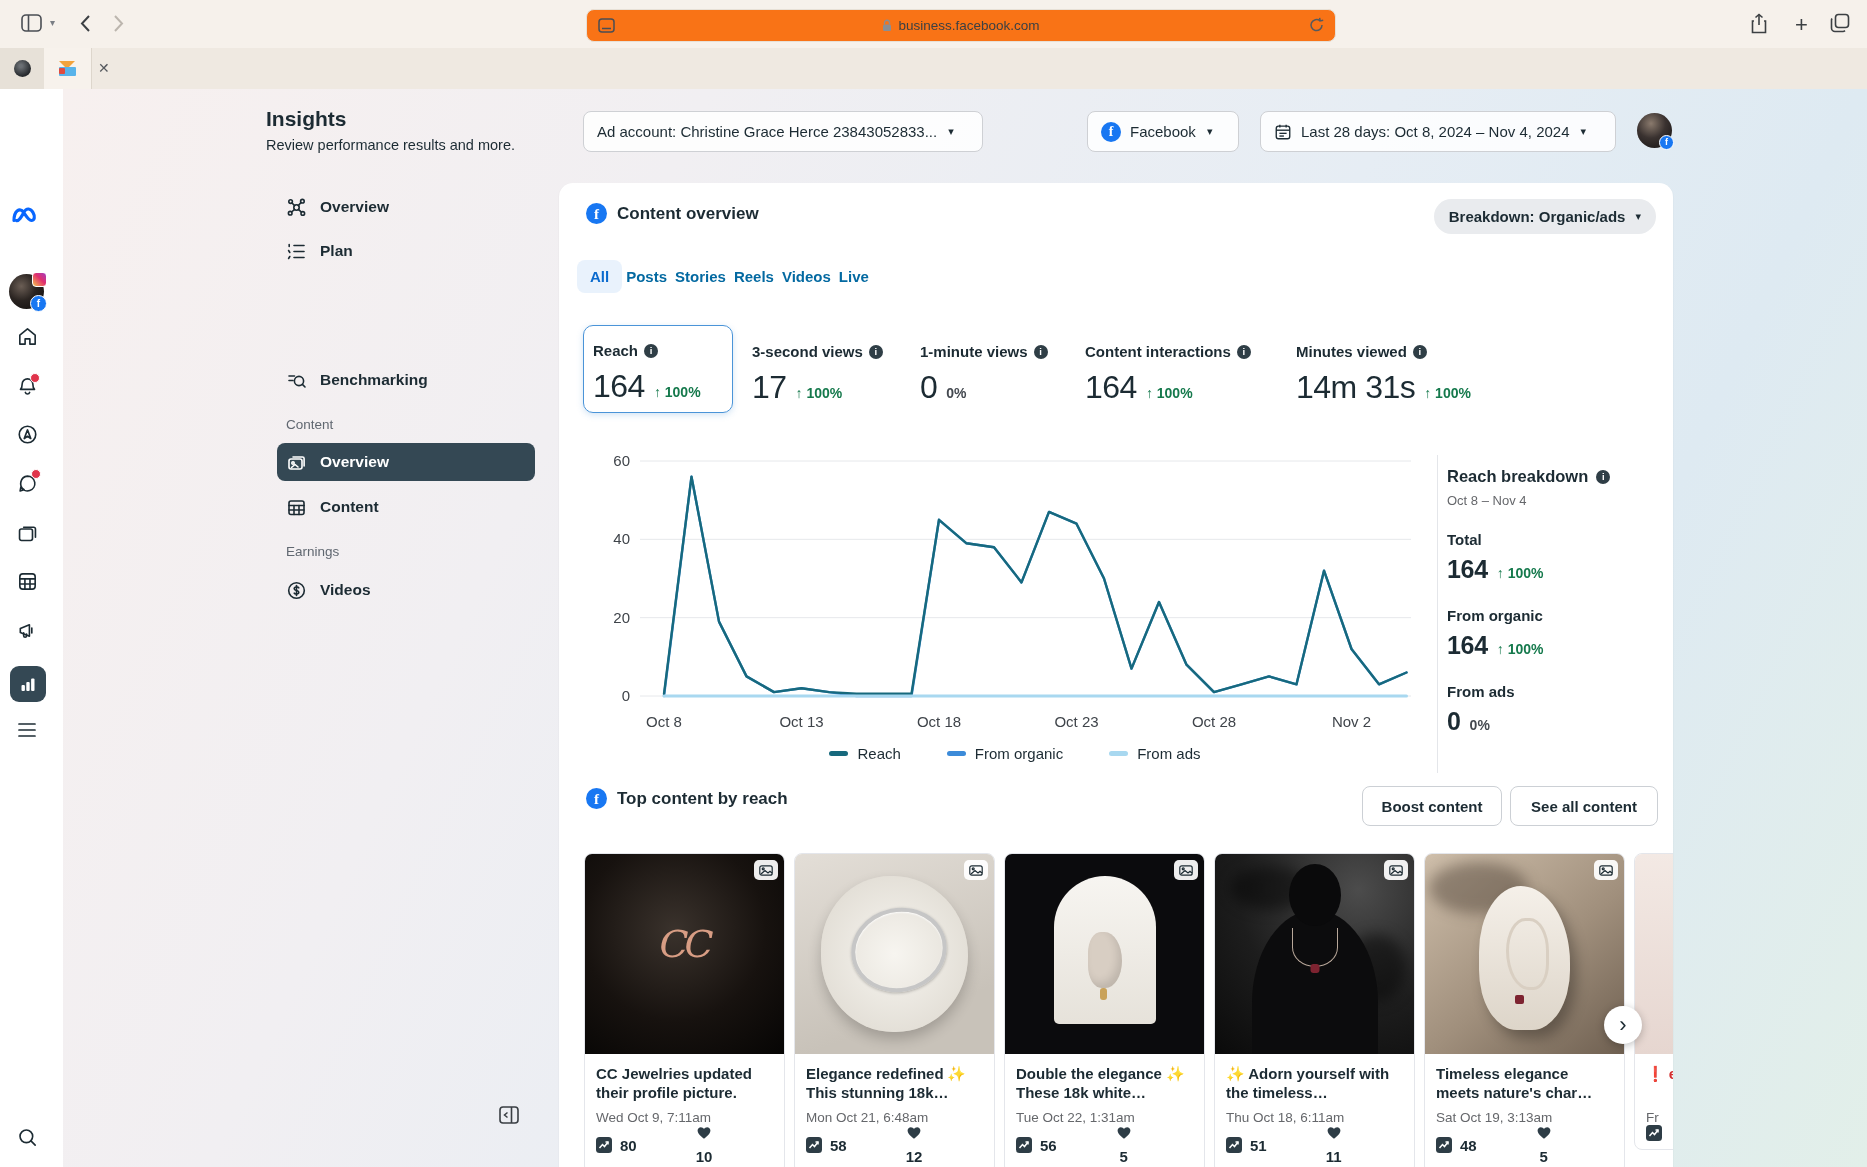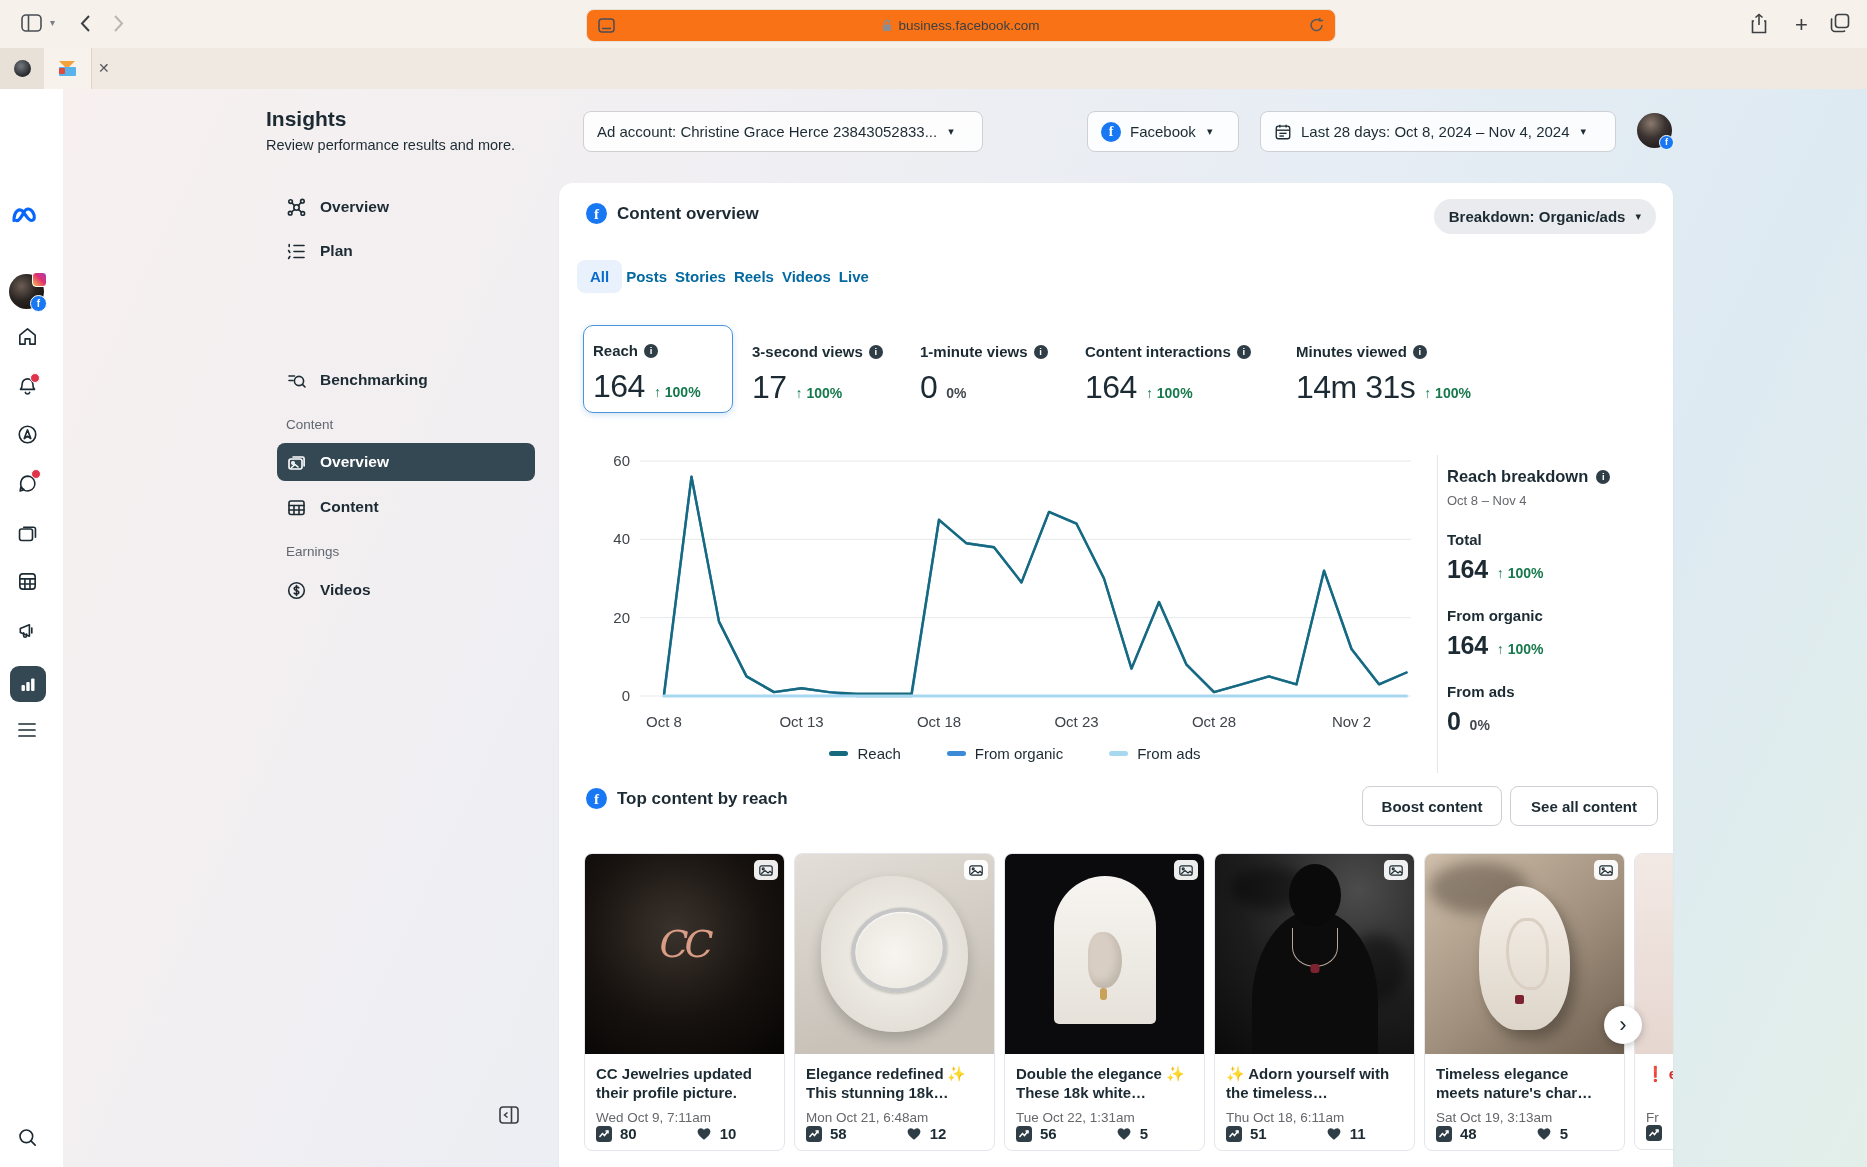--- a/index.html
+++ b/index.html
@@ -91,21 +91,21 @@
   .cards-clip{position:absolute;left:0;top:670px;width:1114px;height:340px;overflow:hidden;}
   .ccard{position:absolute;top:0;width:201px;border:1px solid #e4e6eb;border-radius:8px;background:#fff;box-sizing:border-box;cursor:pointer;}
   .cimg{position:relative;width:100%;height:200px;border-radius:7px 7px 0 0;overflow:hidden;}
   .pbadge{position:absolute;right:6px;top:6px;width:24px;height:20px;background:rgba(255,255,255,.93);border-radius:5px;
     display:flex;align-items:center;justify-content:center;}
   .cbody{padding:10px 11px 8px 11px;}
   .ctitle{font-size:15px;font-weight:600;line-height:19px;height:38px;overflow:hidden;white-space:pre-line;}
   .cdate{font-size:13.5px;color:#65676b;margin-top:8px;}
   .cstats{display:flex;align-items:center;font-size:15px;font-weight:600;gap:7px;}
   .stat{display:flex;align-items:center;gap:8px;}
-  .stat2{margin-left:52px;}
+  .stat2{margin-left:52px;flex-direction:column;}
   
   .i1{background:radial-gradient(circle at 45% 38%,#3a322c 0%,#17120f 55%,#060504 100%);}
   .cc-mono{position:absolute;left:50%;top:45%;transform:translate(-50%,-50%);font-family:"DejaVu Serif",serif;font-style:italic;
     font-size:38px;color:#d89d84;letter-spacing:-4px;}
   .i2{background:linear-gradient(160deg,#e3ded7,#c8c2b9 75%);}
   .stone{position:absolute;left:13%;top:11%;width:74%;height:78%;background:radial-gradient(#f7f5f0,#e4e0d8 70%,#d5d0c7);
     border-radius:48% 52% 50% 50%;box-shadow:0 7px 14px rgba(0,0,0,.20);}
   .bangle{position:absolute;left:28%;top:27%;width:44%;height:38%;border:4px solid #c6c6c6;border-radius:50%;transform:rotate(-12deg);
     box-shadow:inset 0 1px 2px #fff,0 1px 3px rgba(0,0,0,.25);}
   .i3{background:#0b0b0d;}

